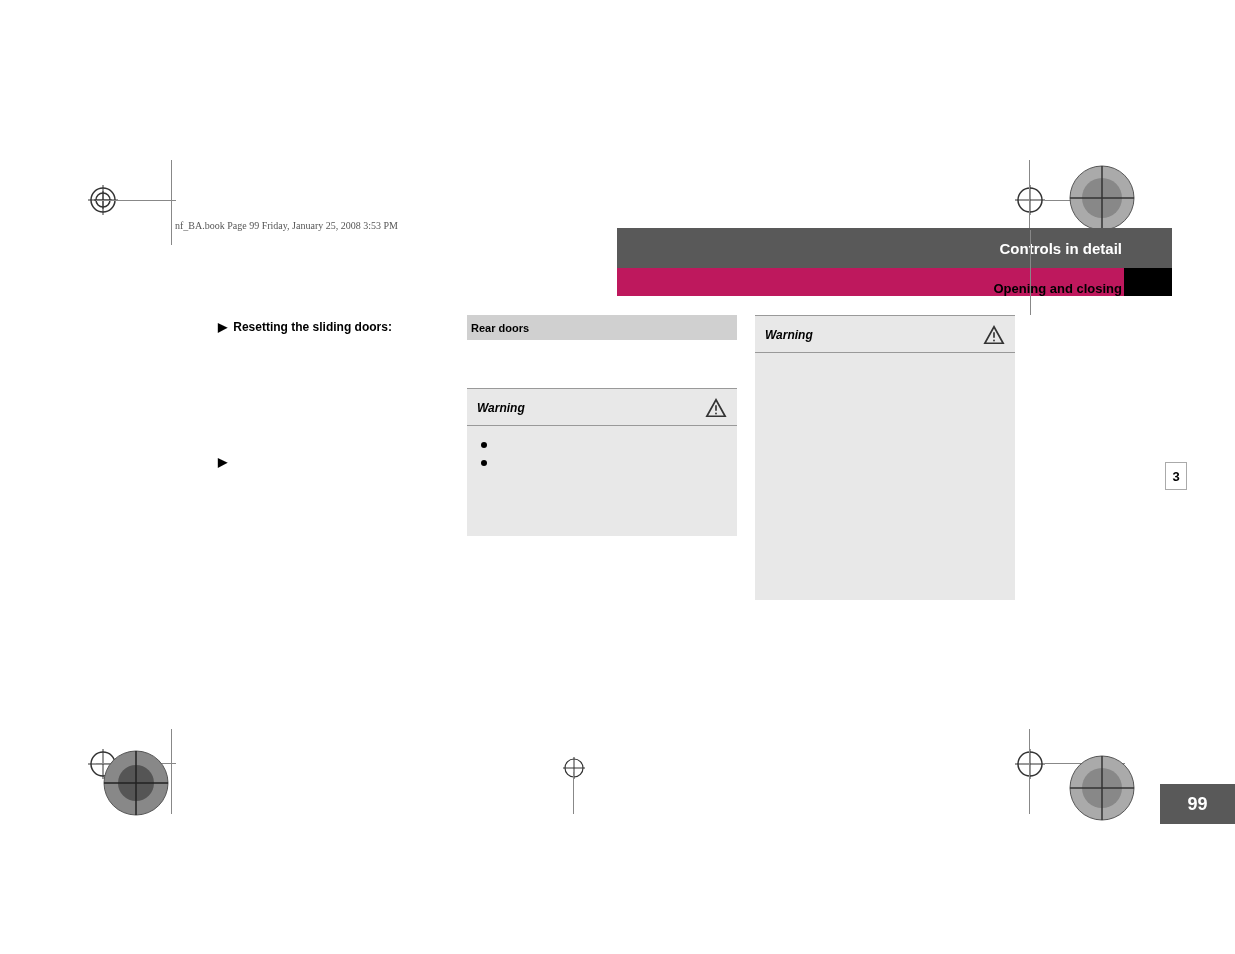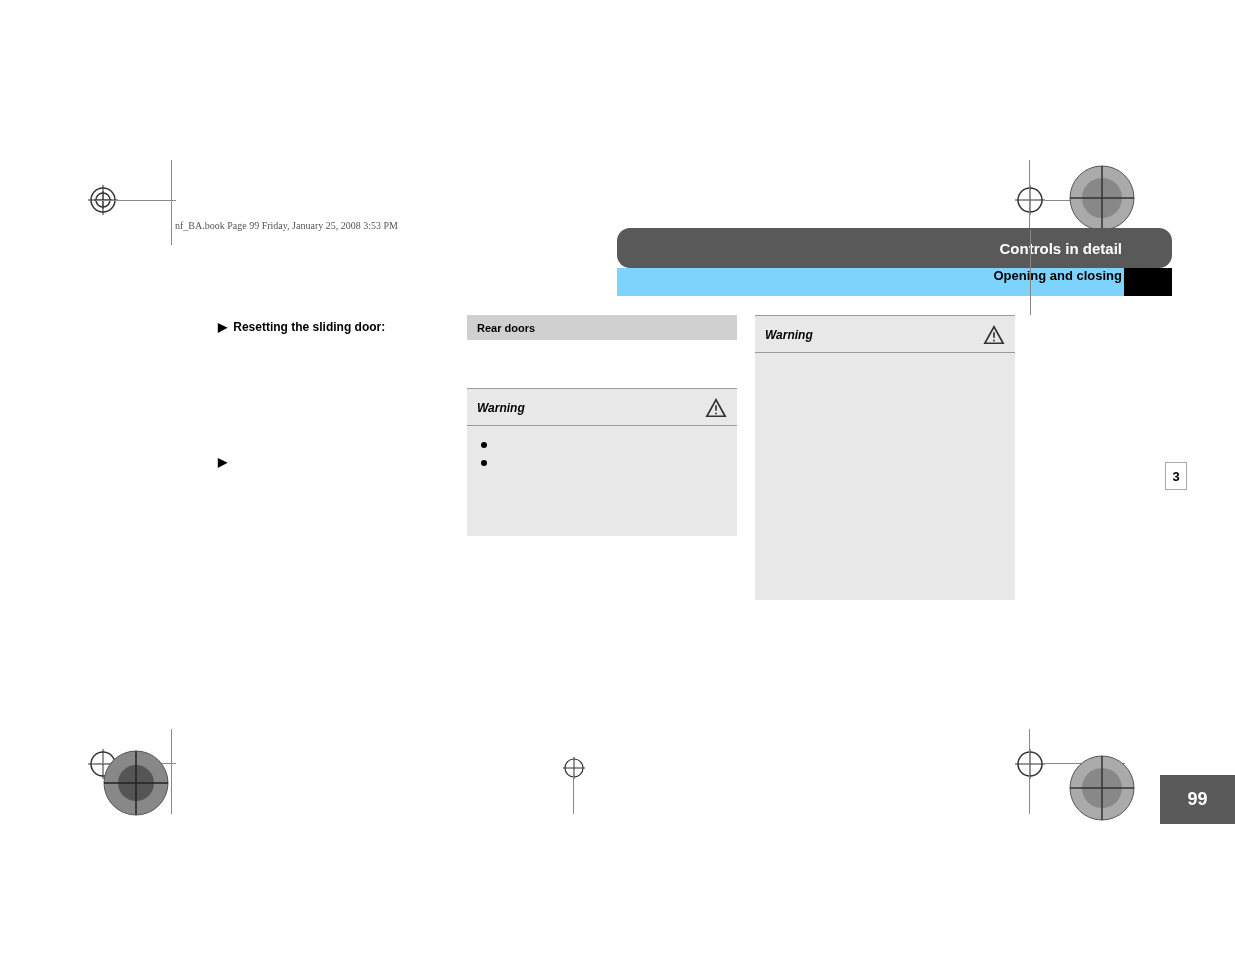--- a/index.html
+++ b/index.html
@@ -19,38 +19,37 @@
       position: absolute;
       top: 228px;
       left: 617px;
       width: 555px;
       height: 40px;
       background: #595959;
       display: flex;
       align-items: center;
       justify-content: flex-end;
       padding-right: 50px;
-      border-radius: 13px;
     }
     .header-bar-title {
       color: #ffffff;
       font-size: 15px;
       font-weight: bold;
     }
 
     
     .subheader-bar {
       position: absolute;
       top: 268px;
       left: 617px;
       width: 555px;
       height: 28px;
-      background: #7dd3fc;
-      display: flex;
-      align-items: flex-start;
+      background: #be185d;
+      display: flex;
+      align-items: flex-end;
       justify-content: flex-end;
       padding-right: 50px;
     }
     .subheader-title {
       color: #000000;
       font-size: 13px;
       font-weight: bold;
     }
     .subheader-black-box {
       position: absolute;
@@ -99,21 +98,21 @@
     
     .rear-doors-box {
       position: absolute;
       top: 315px;
       left: 467px;
       width: 270px;
       height: 25px;
       background: #d0d0d0;
       display: flex;
       align-items: center;
-      padding-left: 10px;
+      padding-left: 4px;
     }
     .rear-doors-title {
       font-size: 11px;
       font-weight: bold;
       color: #000;
     }
 
     
     .warning-box-1 {
       position: absolute;
@@ -176,21 +175,21 @@
       padding: 8px 10px 6px 10px;
       border-bottom: 1px solid #999;
     }
 
     
     .page-number-box {
       position: absolute;
       bottom: 130px;
       right: 0;
       width: 75px;
-      height: 49px;
+      height: 40px;
       background: #595959;
       display: flex;
       align-items: center;
       justify-content: center;
     }
     .page-number {
       color: #ffffff;
       font-size: 18px;
       font-weight: bold;
     }
@@ -252,21 +251,21 @@
 
 <div class="subheader-bar">
   <span class="subheader-title">Opening and closing</span>
   <div class="subheader-black-box"></div>
 </div>
 
 <div style="position:absolute;top:230px;left:1030px;width:1px;height:85px;background:#888;"></div>
 
 <div class="sliding-door-label">
   <span class="arrow-right">▶</span>
-  <span>Resetting the sliding door:</span>
+  <span>Resetting the sliding doors:</span>
 </div>
 
 <div class="arrow-bullet">▶</div>
 
 <div class="rear-doors-box">
   <span class="rear-doors-title">Rear doors</span>
 </div>
 
 <div class="warning-box-1">
   <div class="warning-header-1">

